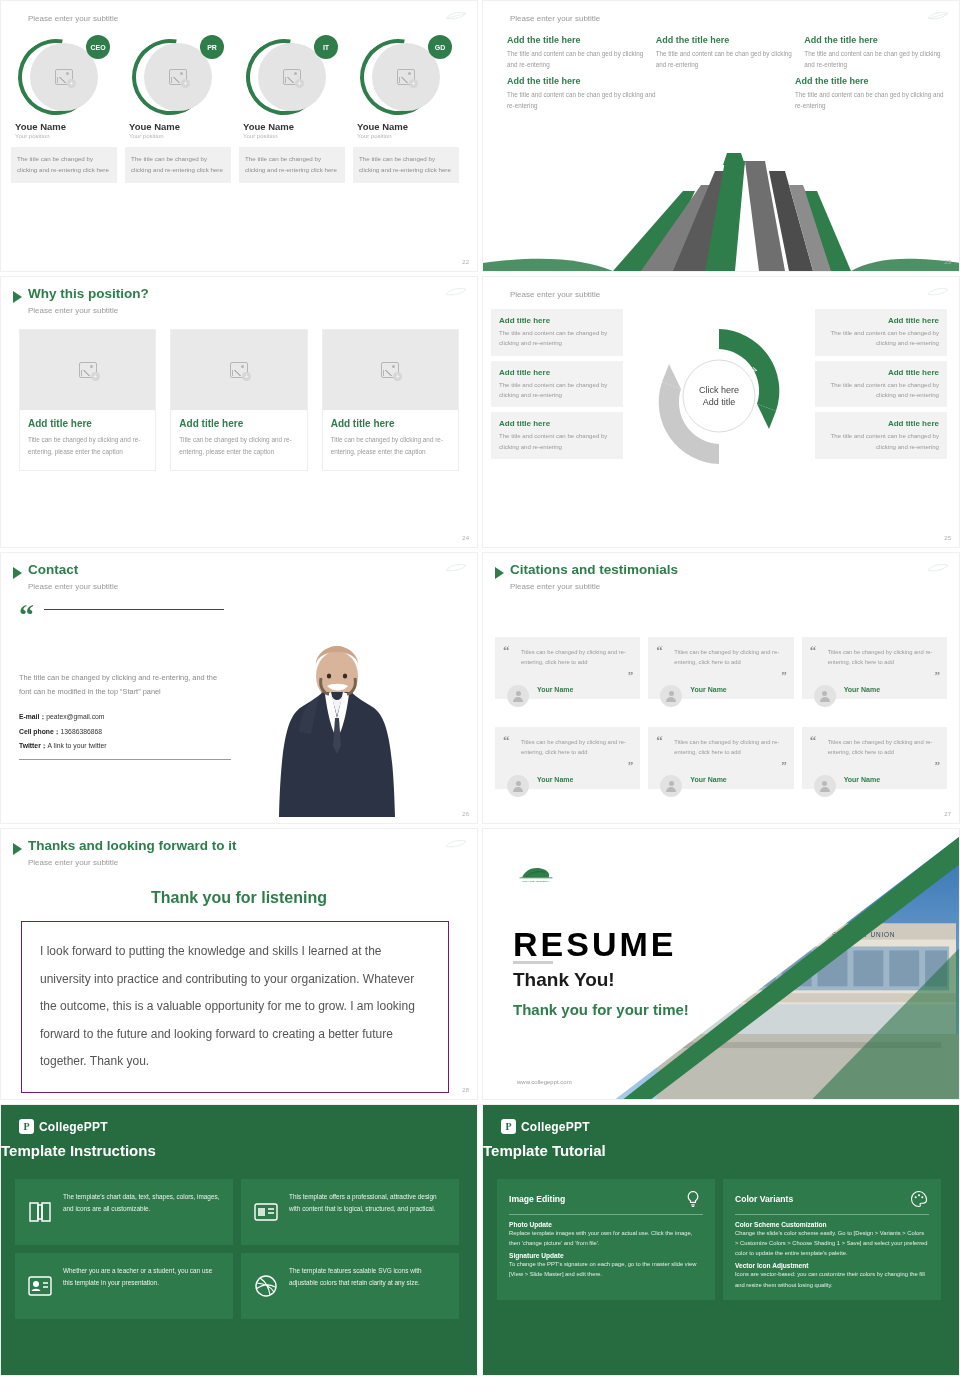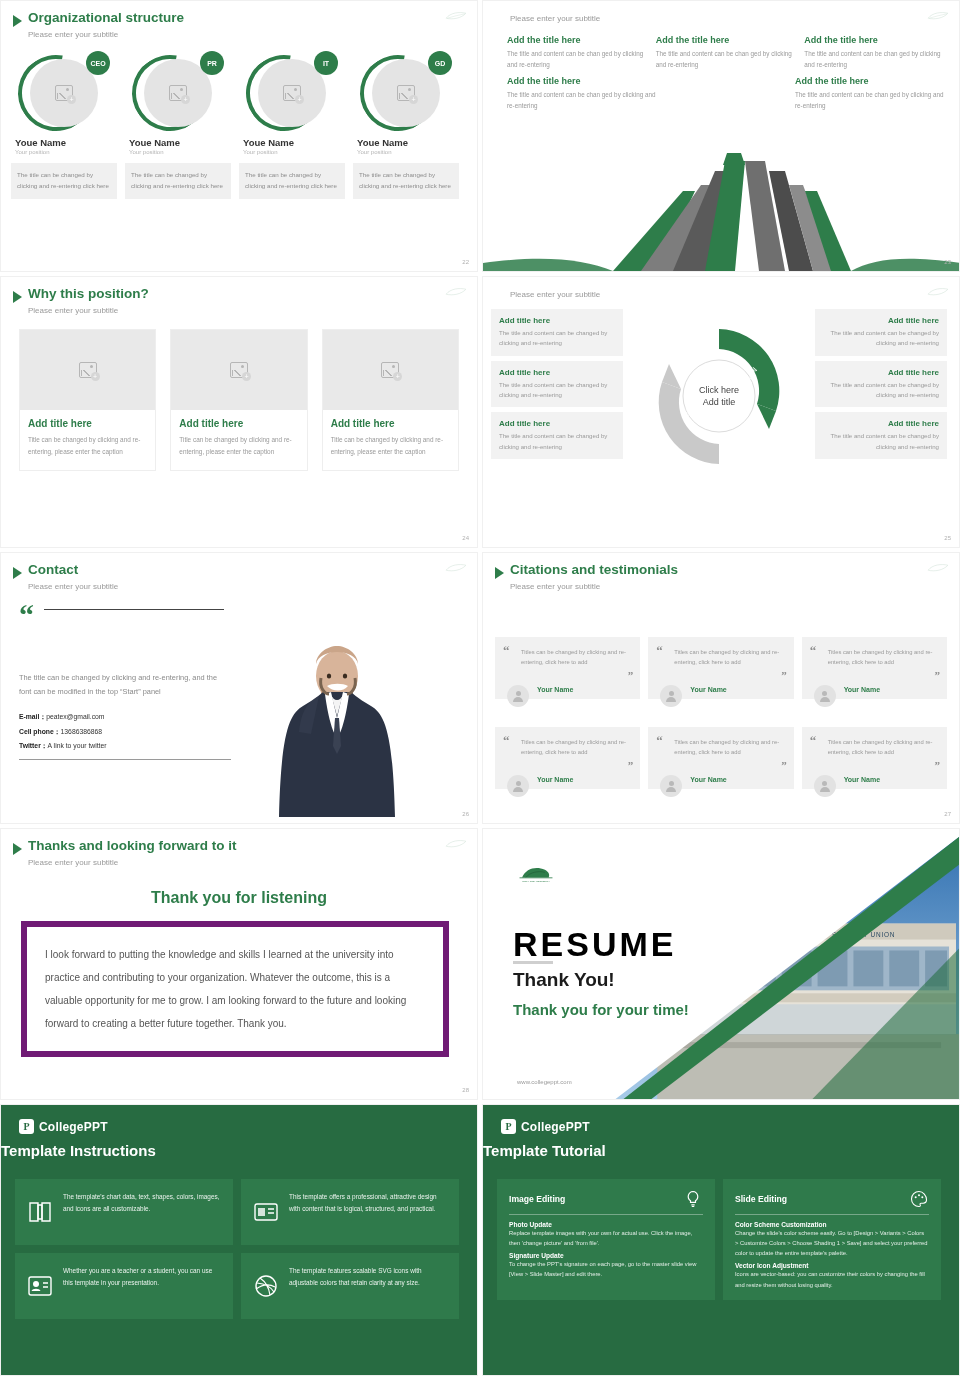--- a/index.html
+++ b/index.html
@@ -166,22 +166,22 @@
     width: 22px; height: 22px; border-radius: 50%; background: #e2e2e2;
     display:flex; align-items:center; justify-content:center;
   }
   .av-person { width: 10px; height: 11px; position: relative; }
   .av-person:before { content:""; position:absolute; left:2.5px; top:0; width:5px; height:5px; border-radius:50%; background:#b9b9b9;}
   .av-person:after { content:""; position:absolute; left:0; bottom:0; width:10px; height:5px; border-radius:5px 5px 0 0; background:#b9b9b9;}
 
   
   .ty-title { text-align: center; color: #2e7d4a; font-size: 16px; font-weight: bold; margin-top: 22px; }
   .ty-box {
-    margin: 14px 28px 0 20px; border: 6px solid #701a75;
-    padding: 16px 18px; color: #555; font-size: 10px; line-height: 2.3;
+    margin: 14px 28px 0 20px; border: 1px solid #701a75;
+    padding: 16px 18px; color: #555; font-size: 12px; line-height: 2.3;
   }
 
   
   .ry { background:#fff; position: relative; }
   .ry-logo { position: absolute; left: 34px; top: 34px; display: flex; align-items: center; gap: 4px; }
   .ry-logo-tree { width: 38px; height: 20px; }
   .ry-big {
     position: absolute; left: 30px; top: 96px;
     font-size: 34px; font-weight: bold; color: #000000; letter-spacing: 3px;
     font-family: "Liberation Sans", sans-serif;
@@ -216,24 +216,20 @@
   .gp-cell2 .sec-p { font-size: 5.8px; line-height: 1.75; color:#e3eee7; }
   svg { display: block; }
 </style>
 </head>
 <body>
 
 <div class="grid">
 
   <div class="slide">
     <div class="s-head">
-      <div class="s-title-row">
-        <span class="tri"></span>
-        <div class="s-title">Organizational structure</div>
-      </div>
       <div class="s-sub">Please enter your subtitle</div>
     </div>
     <svg class="deco-leaf" viewBox="0 0 40 16">
       <path d="M2 12 C10 2, 26 0, 38 3 C30 12, 14 15, 2 12 Z" fill="none" stroke="#9bbfa8" stroke-width="1"></path>
       <path d="M4 12 C14 9, 26 6, 36 4" stroke="#9bbfa8" stroke-width="0.8" fill="none"></path>
     </svg>
 
     <div class="org-wrap">
 
       <div class="org-col">
@@ -738,21 +734,21 @@
               </svg>
           </span>
         </div>
         <div class="sec-t">Photo Update</div>
         <div class="sec-p">Replace template images with your own for actual use. Click the image, then 'change picture' and 'from file'.</div>
         <div class="sec-t">Signature Update</div>
         <div class="sec-p">To change the PPT's signature on each page, go to the master slide view [View &gt; Slide Master] and edit there.</div>
       </div>
       <div class="gp-cell2">
         <div class="hd">
-          <span class="hd-t">Slide Editing</span>
+          <span class="hd-t">Color Variants</span>
           <span>
             <svg width="20" height="20" viewBox="0 0 24 24">
                 <path d="M12 3a9 9 0 1 0 0 18c1.5 0 2-1 1.4-2-0.6-1 0-2 1.1-2H17a4 4 0 0 0 4-4c0-5-4-10-9-10z" fill="none" stroke="#fff" stroke-width="1.3"></path>
                 <circle cx="8" cy="10" r="1.2" fill="#fff"></circle>
                 <circle cx="12" cy="7.5" r="1.2" fill="#fff"></circle>
                 <circle cx="16" cy="10" r="1.2" fill="#fff"></circle>
               </svg>
           </span>
         </div>
         <div class="sec-t">Color Scheme Customization</div>

